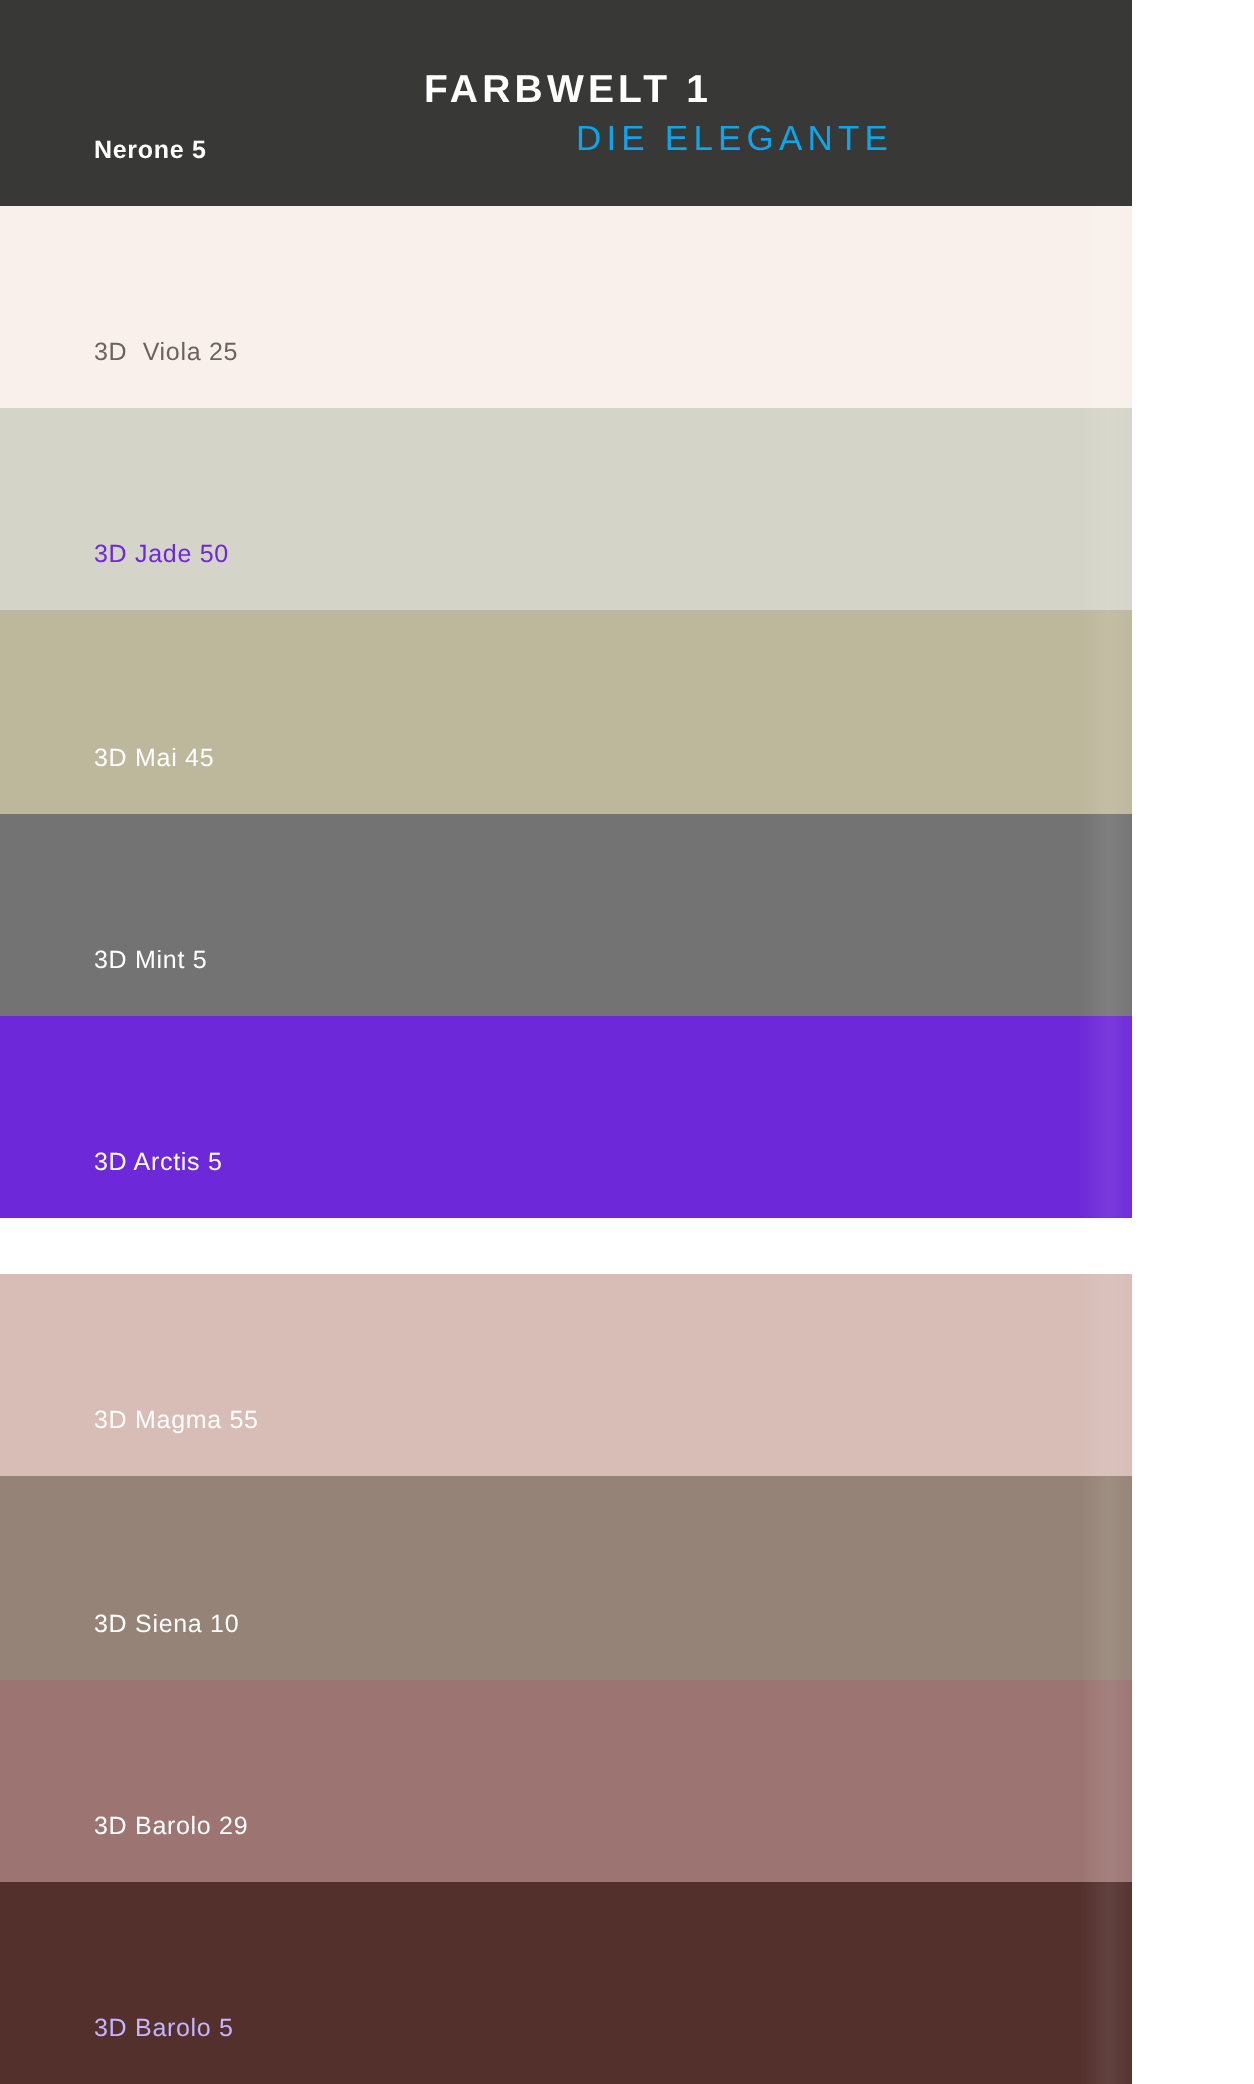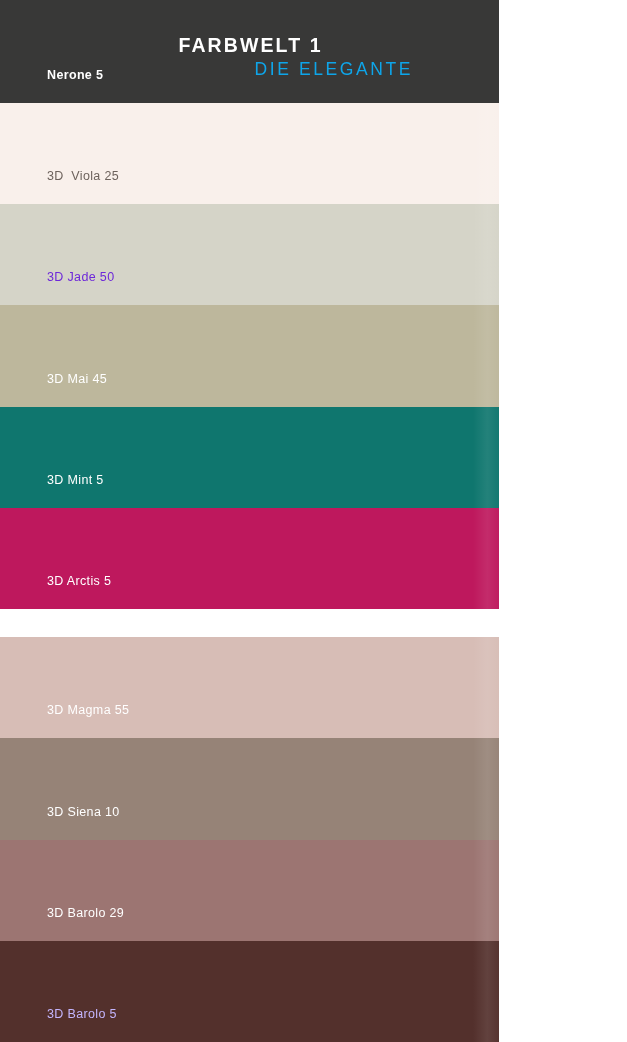--- a/index.html
+++ b/index.html
@@ -8,21 +8,21 @@
   html, body {
     width: 627px;
     height: 1042px;
     background: #ffffff;
     font-family: "Liberation Sans", sans-serif;
     overflow: hidden;
   }
 
   #palette-page {
     position: relative;
-    width: 499px;
+    width: 566px;
     height: 1042px;
     display: flex;
     flex-direction: column;
   }
 
   
   #header-band {
     position: relative;
     flex: 0 0 103px;
     width: 100%;
@@ -137,25 +137,25 @@
     </div>
 
     <div class="swatch-band" style="background: rgb(213, 212, 200);">
       <span class="swatch-label" style="color: #6d28d9;">3D Jade 50</span>
     </div>
 
     <div class="swatch-band" style="background: rgb(189, 183, 156);">
       <span class="swatch-label" style="color: rgb(255, 255, 255);">3D Mai 45</span>
     </div>
 
-    <div class="swatch-band" style="background: #0f766e;">
+    <div class="swatch-band" style="background: #737373;">
       <span class="swatch-label" style="color: rgb(255, 255, 255);">3D Mint 5</span>
     </div>
 
-    <div class="swatch-band" style="background: #be185d;">
+    <div class="swatch-band" style="background: #6d28d9;">
       <span class="swatch-label" style="color: rgb(255, 255, 255);">3D Arctis 5</span>
     </div>
 
     <div class="swatch-band" style="background: rgb(215, 189, 182); margin-top: 28px;">
       <span class="swatch-label" style="color: rgb(255, 255, 255);">3D Magma 55</span>
     </div>
 
     <div class="swatch-band" style="background: rgb(150, 131, 119);">
       <span class="swatch-label" style="color: rgb(255, 255, 255);">3D Siena 10</span>
     </div>

